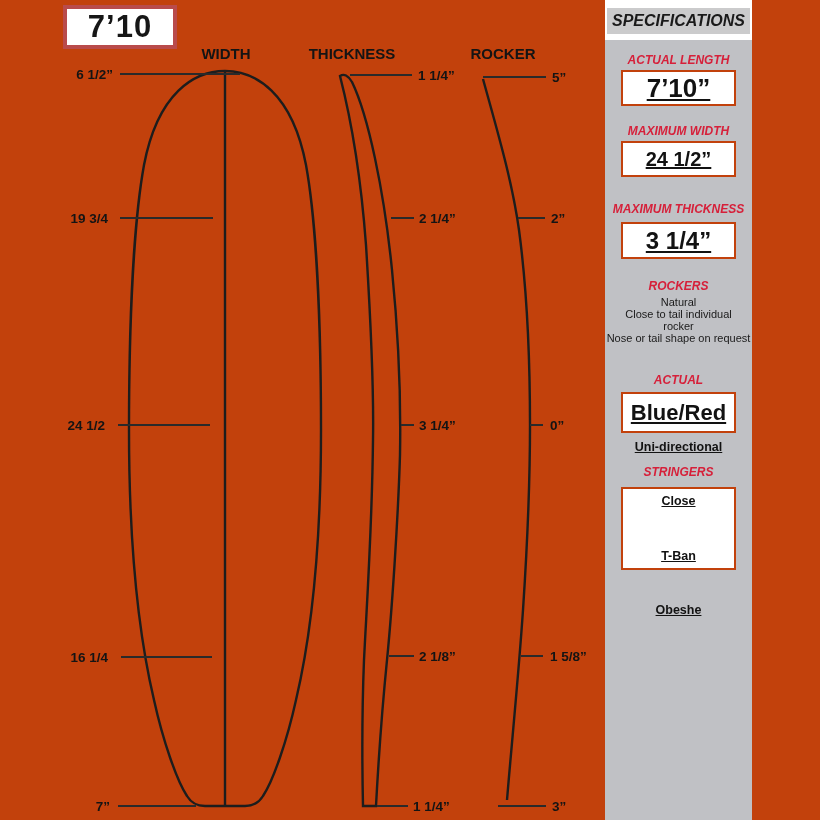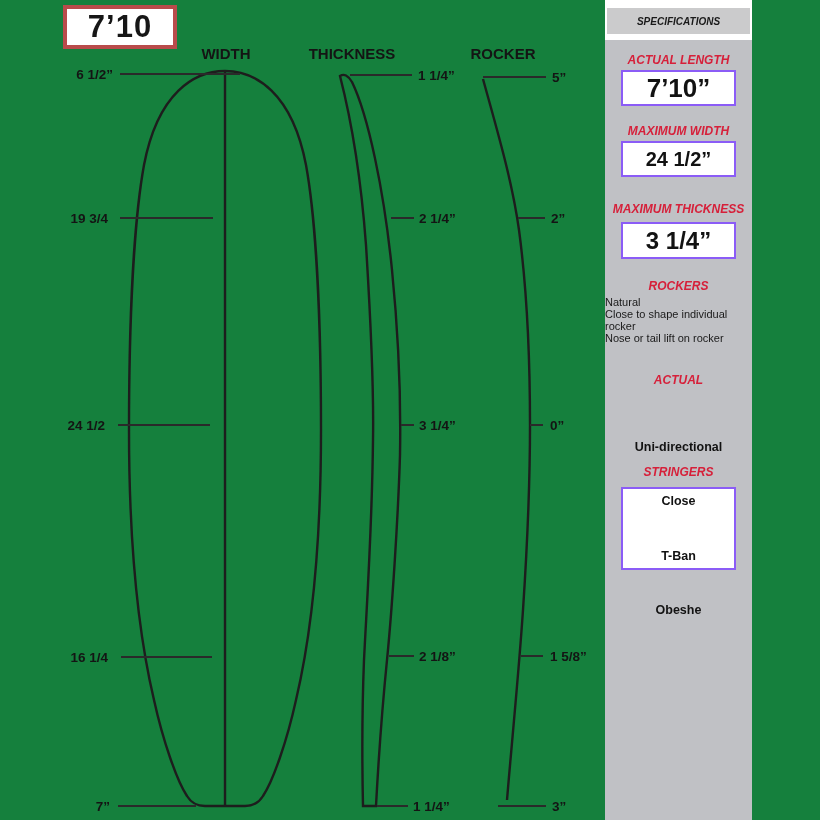--- a/index.html
+++ b/index.html
@@ -1,51 +1,51 @@
 <!DOCTYPE html>
 <html style="--accent-red: #d6203a; --title-border: #b94b4b; --panel-gray: #c0c1c5; --line-color: #1d1d1d;"><head>
 <meta charset="utf-8">
 <style>
   html,body{margin:0;padding:0;background:#fff;}
   .canvas{
-    position:relative;width:820px;height:820px;background:#15803d;
+    position:relative;width:820px;height:820px;background:#c2410c;
     font-family:"Liberation Sans",sans-serif;overflow:hidden;
   }
   
   .title-box{
     position:absolute;left:63px;top:5px;width:106px;height:36px;
     border:4px solid var(--title-border,#b94b4b);background:#fff;
     display:flex;align-items:center;justify-content:center;
     font-weight:700;font-size:31px;color:#161616;letter-spacing:1px;
   }
   
   .diagram{position:absolute;left:0;top:0;}
   .outline{fill:none;stroke:#1d1d1d;stroke-width:2.4px;}
   .mline{stroke:#2a2a2a;stroke-width:2px;}
   .m-label{font-weight:700;font-size:13.5px;fill:#141414;}
   .col-header{font-weight:700;font-size:15px;fill:#141414;}
   
   .sidebar{position:absolute;left:605px;top:0;width:147px;height:820px;background:#fff;}
   .spec-bar{
     position:absolute;left:2px;top:8px;width:143px;height:26px;
     background:#cbcbcc;display:flex;align-items:center;justify-content:center;
-    font-style:italic;font-weight:700;font-size:10px;color:#1a1a1a;
+    font-style:italic;font-weight:700;font-size:16px;color:#1a1a1a;
   }
   .spec-panel{position:absolute;left:0;top:40px;width:147px;height:780px;background:var(--panel-gray,#c0c1c5);}
   .red-heading{
     position:absolute;left:0;width:147px;text-align:center;
     font-style:italic;font-weight:700;font-size:12px;color:var(--accent-red,#d6203a);
   }
   .value-box{
-    position:absolute;left:16px;width:111px;background:#fff;border:2px solid #8b5cf6;
+    position:absolute;left:16px;width:111px;background:#fff;border:2px solid #c2410c;
     display:flex;align-items:center;justify-content:center;
-    font-weight:700;color:#121212;
+    font-weight:700;color:#121212;text-decoration:underline;
   }
   .rockers-text{
-    position:absolute;left:0;width:147px;
+    position:absolute;left:0;width:147px;text-align:center;
     font-size:11px;line-height:12px;color:#1a1a1a;font-weight:400;
   }
   .stringer-lines{flex-direction:column;font-size:12.5px;line-height:14.5px;gap:40px;}
 </style>
 </head>
 <body>
 
 <div class="canvas">
 
   <div class="title-box">
@@ -147,26 +147,29 @@
     </div>
 
     <div class="red-heading" style="top:202px;">MAXIMUM THICKNESS</div>
     <div class="value-box" style="top:222px;height:33px;font-size:24px;">
       <span>3 1/4”</span>
     </div>
 
     <div class="red-heading" style="top:279px;">ROCKERS</div>
     <div class="rockers-text" style="top:296px;">
       <div>Natural</div>
-      <div>Close to shape individual</div>
+      <div>Close to tail individual</div>
       <div>rocker</div>
-      <div>Nose or tail lift on rocker</div>
+      <div>Nose or tail shape on request</div>
     </div>
 
     <div class="red-heading" style="top:373px;">ACTUAL</div>
+    <div class="value-box" style="top:392px;height:37px;font-size:22px;">
+      <span>Blue/Red</span>
+    </div>
 
     <div class="red-heading" style="top:465px;">STRINGERS</div>
     <div class="value-box stringer-lines" style="top:487px;height:79px;">
       <div>Uni-directional</div>
       <div>Close</div>
       <div>T-Ban</div>
       <div>Obeshe</div>
     </div>
   </div>
 </div>

